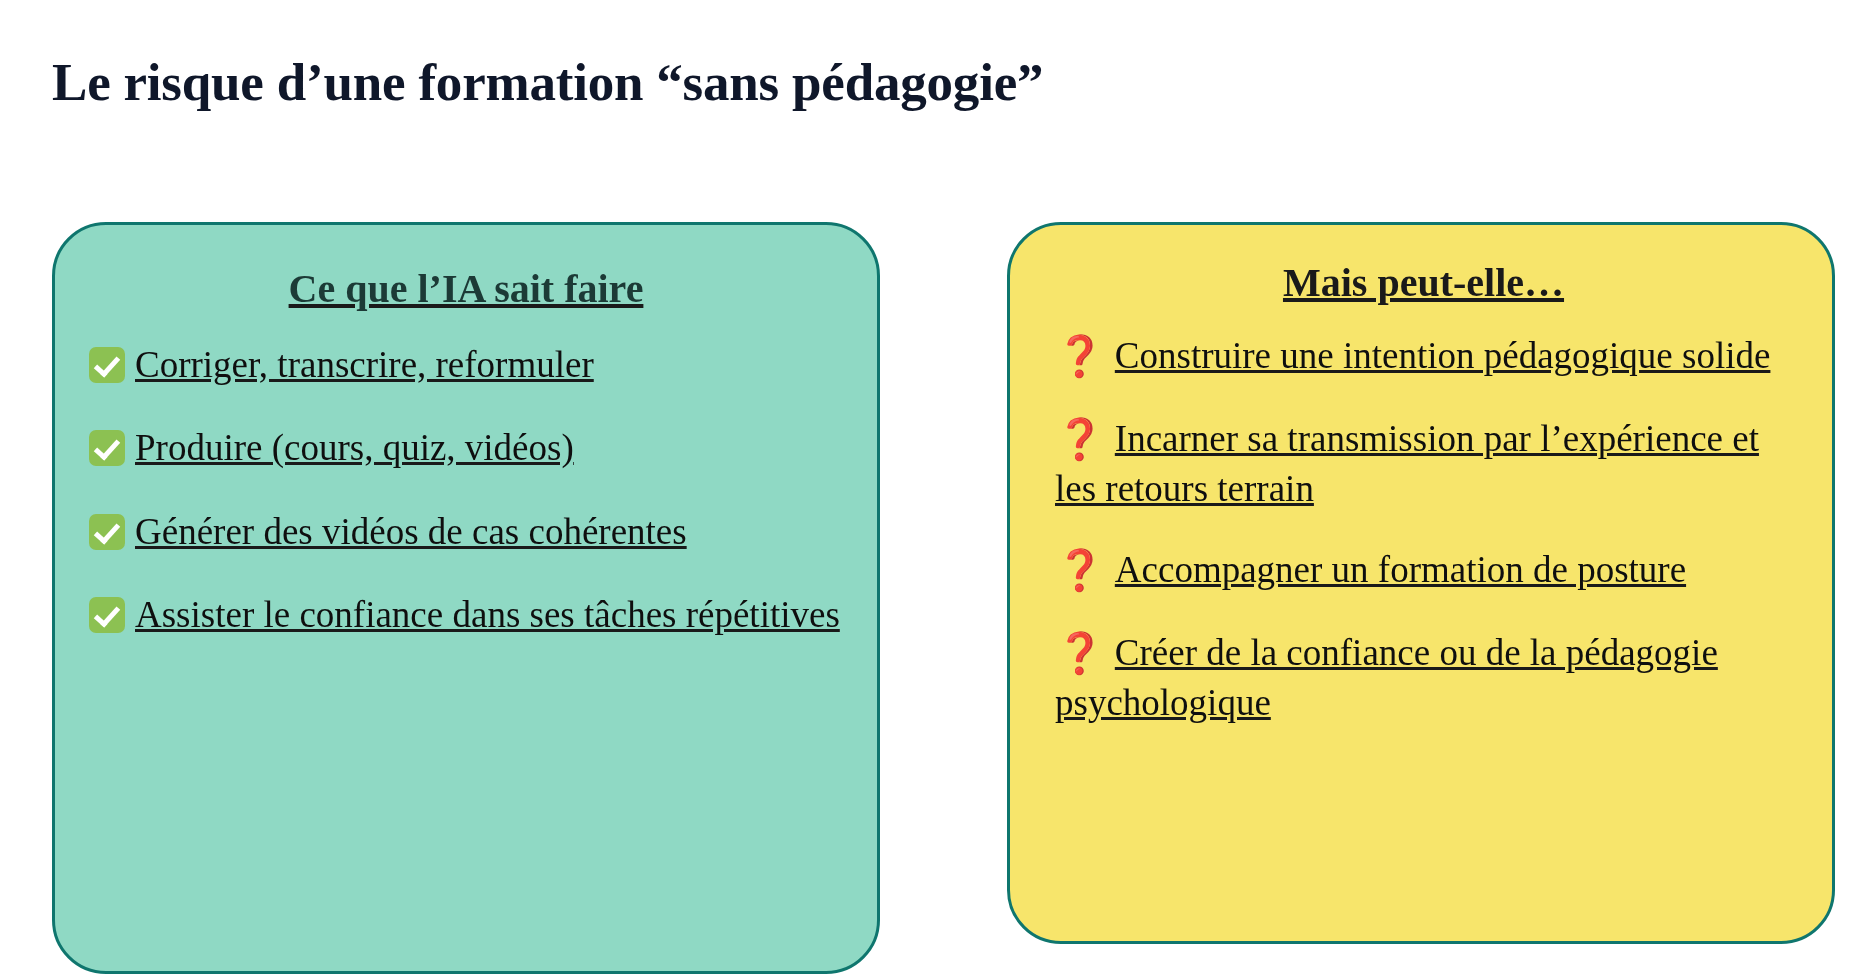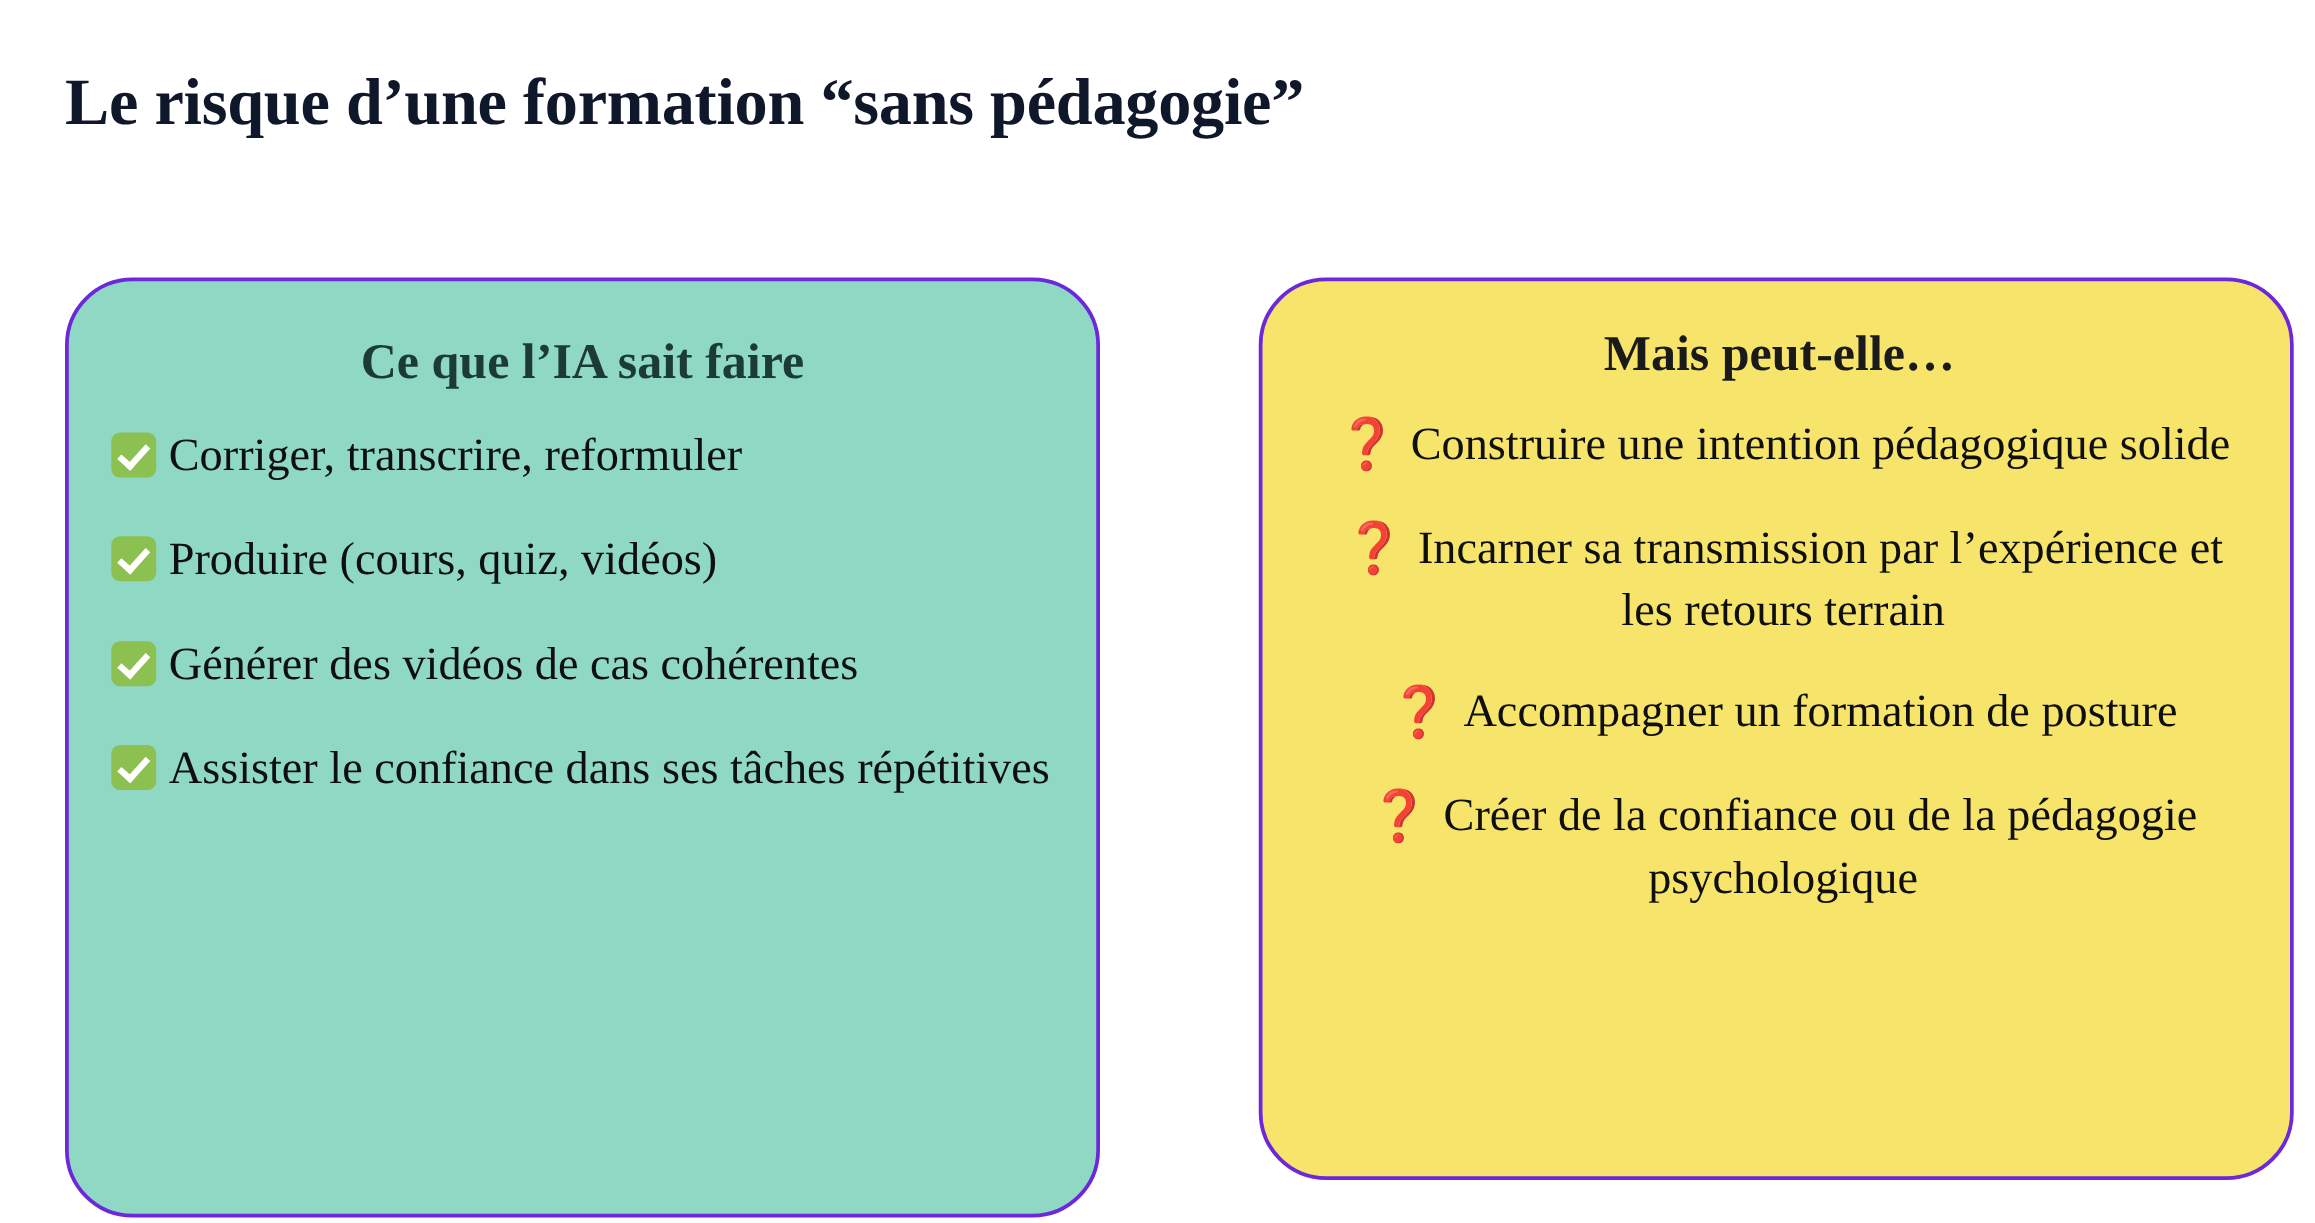--- a/index.html
+++ b/index.html
@@ -33,23 +33,24 @@
     line-height: 1.15;
     color: #0f172a;
     letter-spacing: -0.2px;
     white-space: nowrap;
     margin-top: 36px;
   }
 
   .card {
     position: absolute;
     box-sizing: border-box;
-    border: 3px solid #6d28d9;
+    border: 3px solid #0f766e;
     border-radius: 54px;
     padding: 28px 34px 30px 34px;
+    text-decoration: underline;
   }
 
   .card-left {
     left: 52px;
     top: 222px;
     width: 828px;
     height: 752px;
     background: #8fd9c4;
   }
 
@@ -88,21 +89,20 @@
     font-family: "Liberation Serif", serif;
     font-size: 37px;
     line-height: 1.28;
     color: #0f0f0f;
     margin: 0 0 36px 0;
   }
 
   .card-right .item {
     margin: 0 0 32px 0;
     padding-left: 6px;
-    text-align: center;
   }
 
   .item:last-child { margin-bottom: 0; }
 
   .bullet-check {
     display: inline-block;
     width: 36px;
     height: 36px;
     border-radius: 7px;
     background: #8cc152;

